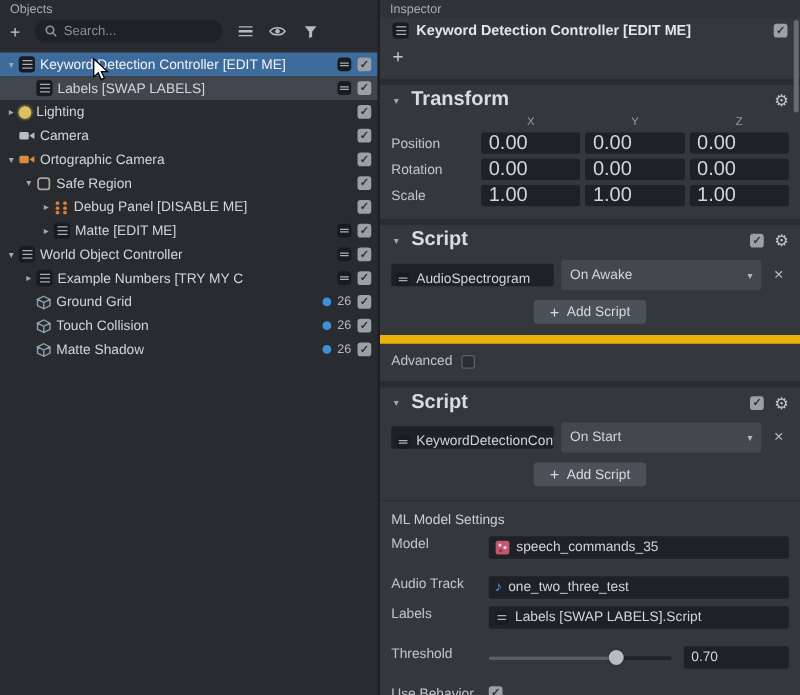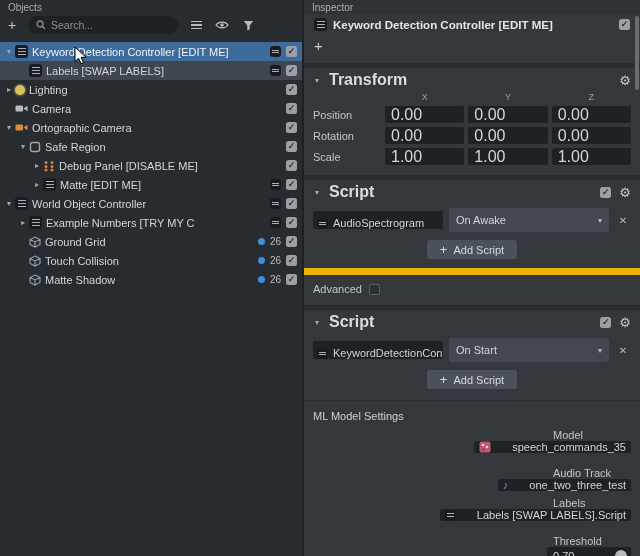--- a/index.html
+++ b/index.html
@@ -69,23 +69,23 @@
   .dropdown .dd-chev { margin-left:auto; font-size:8px; color:#b5b9bd; }
   .close-x { width:16px; text-align:center; color:#b5b9bd; font-size:10px; flex:none; cursor:default; }
   .add-script-row { display:flex; justify-content:center; padding:4px 0 9px 0; }
   .add-script-btn { background:#4b5158; border:none; border-radius:3px; height:19px; padding:0 13px; color:#d8dadc; font-size:11px; display:flex; align-items:center; gap:6px; font-family:"Liberation Sans",sans-serif; cursor:default; }
   .add-script-btn .plus-glyph { color:#d8dadc; font-size:13px; width:auto; }
   .advanced-row { display:flex; align-items:center; border-top:7px solid #eab308; padding:8px 10px 10px 9px; }
   .advanced-row label { width:56px; font-size:11px; color:#c3c6c9; }
 
   .ml-divider { border-top:1px solid #2c2f33; margin-top:2px; }
   .ml-section-label { font-size:11px; color:#cdd0d3; padding:9px 9px 4px 9px; }
-  .ml-row { display:flex; align-items:flex-end; padding:3px 9px;flex-direction:column; }
+  .ml-row { display:flex; align-items:flex-start; padding:3px 9px; }
   .ml-row > label { width:78px; flex:none; font-size:11px; color:#c3c6c9; }
-  .ml-field { flex:1; min-width:0; height:18px; background:#1e2125; border-radius:2px; display:flex; align-items:center; gap:21px; padding:0 5px; font-size:11px; color:#d2d5d8; overflow:hidden; white-space:nowrap; }
+  .ml-field { flex:1; min-width:0; height:18px; background:#1e2125; border-radius:2px; display:flex; align-items:center; gap:5px; padding:0 5px; font-size:11px; color:#d2d5d8; overflow:hidden; white-space:nowrap; }
   .ml-row.spaced { margin-top:8px; }
   .note { color:#4aa3e8; font-size:11px; line-height:1; }
   .slider { position:relative; flex:1; height:18px; margin-right:10px; }
   .slider .track { position:absolute; top:8px; left:0; right:0; height:3px; background:#202327; border-radius:2px; overflow:hidden; }
   .slider .fill { width:70%; height:100%; background:#5a6067; }
   .slider .knob { position:absolute; top:3px; left:calc(70% - 6px); width:12px; height:12px; border-radius:50%; background:#b7bcc1; box-shadow:0 0 2px rgba(0,0,0,.5); }
   .val-input { width:84px; flex:none; height:18px; background:#1e2125; border:none; border-radius:2px; color:#d4d7da; font-size:11px; padding:0 6px; outline:none; font-family:"Liberation Sans",sans-serif; }
 
   .scrollbar-thumb { position:absolute; right:1px; top:16px; width:4px; height:74px; background:#686c71; border-radius:2px; }
 

